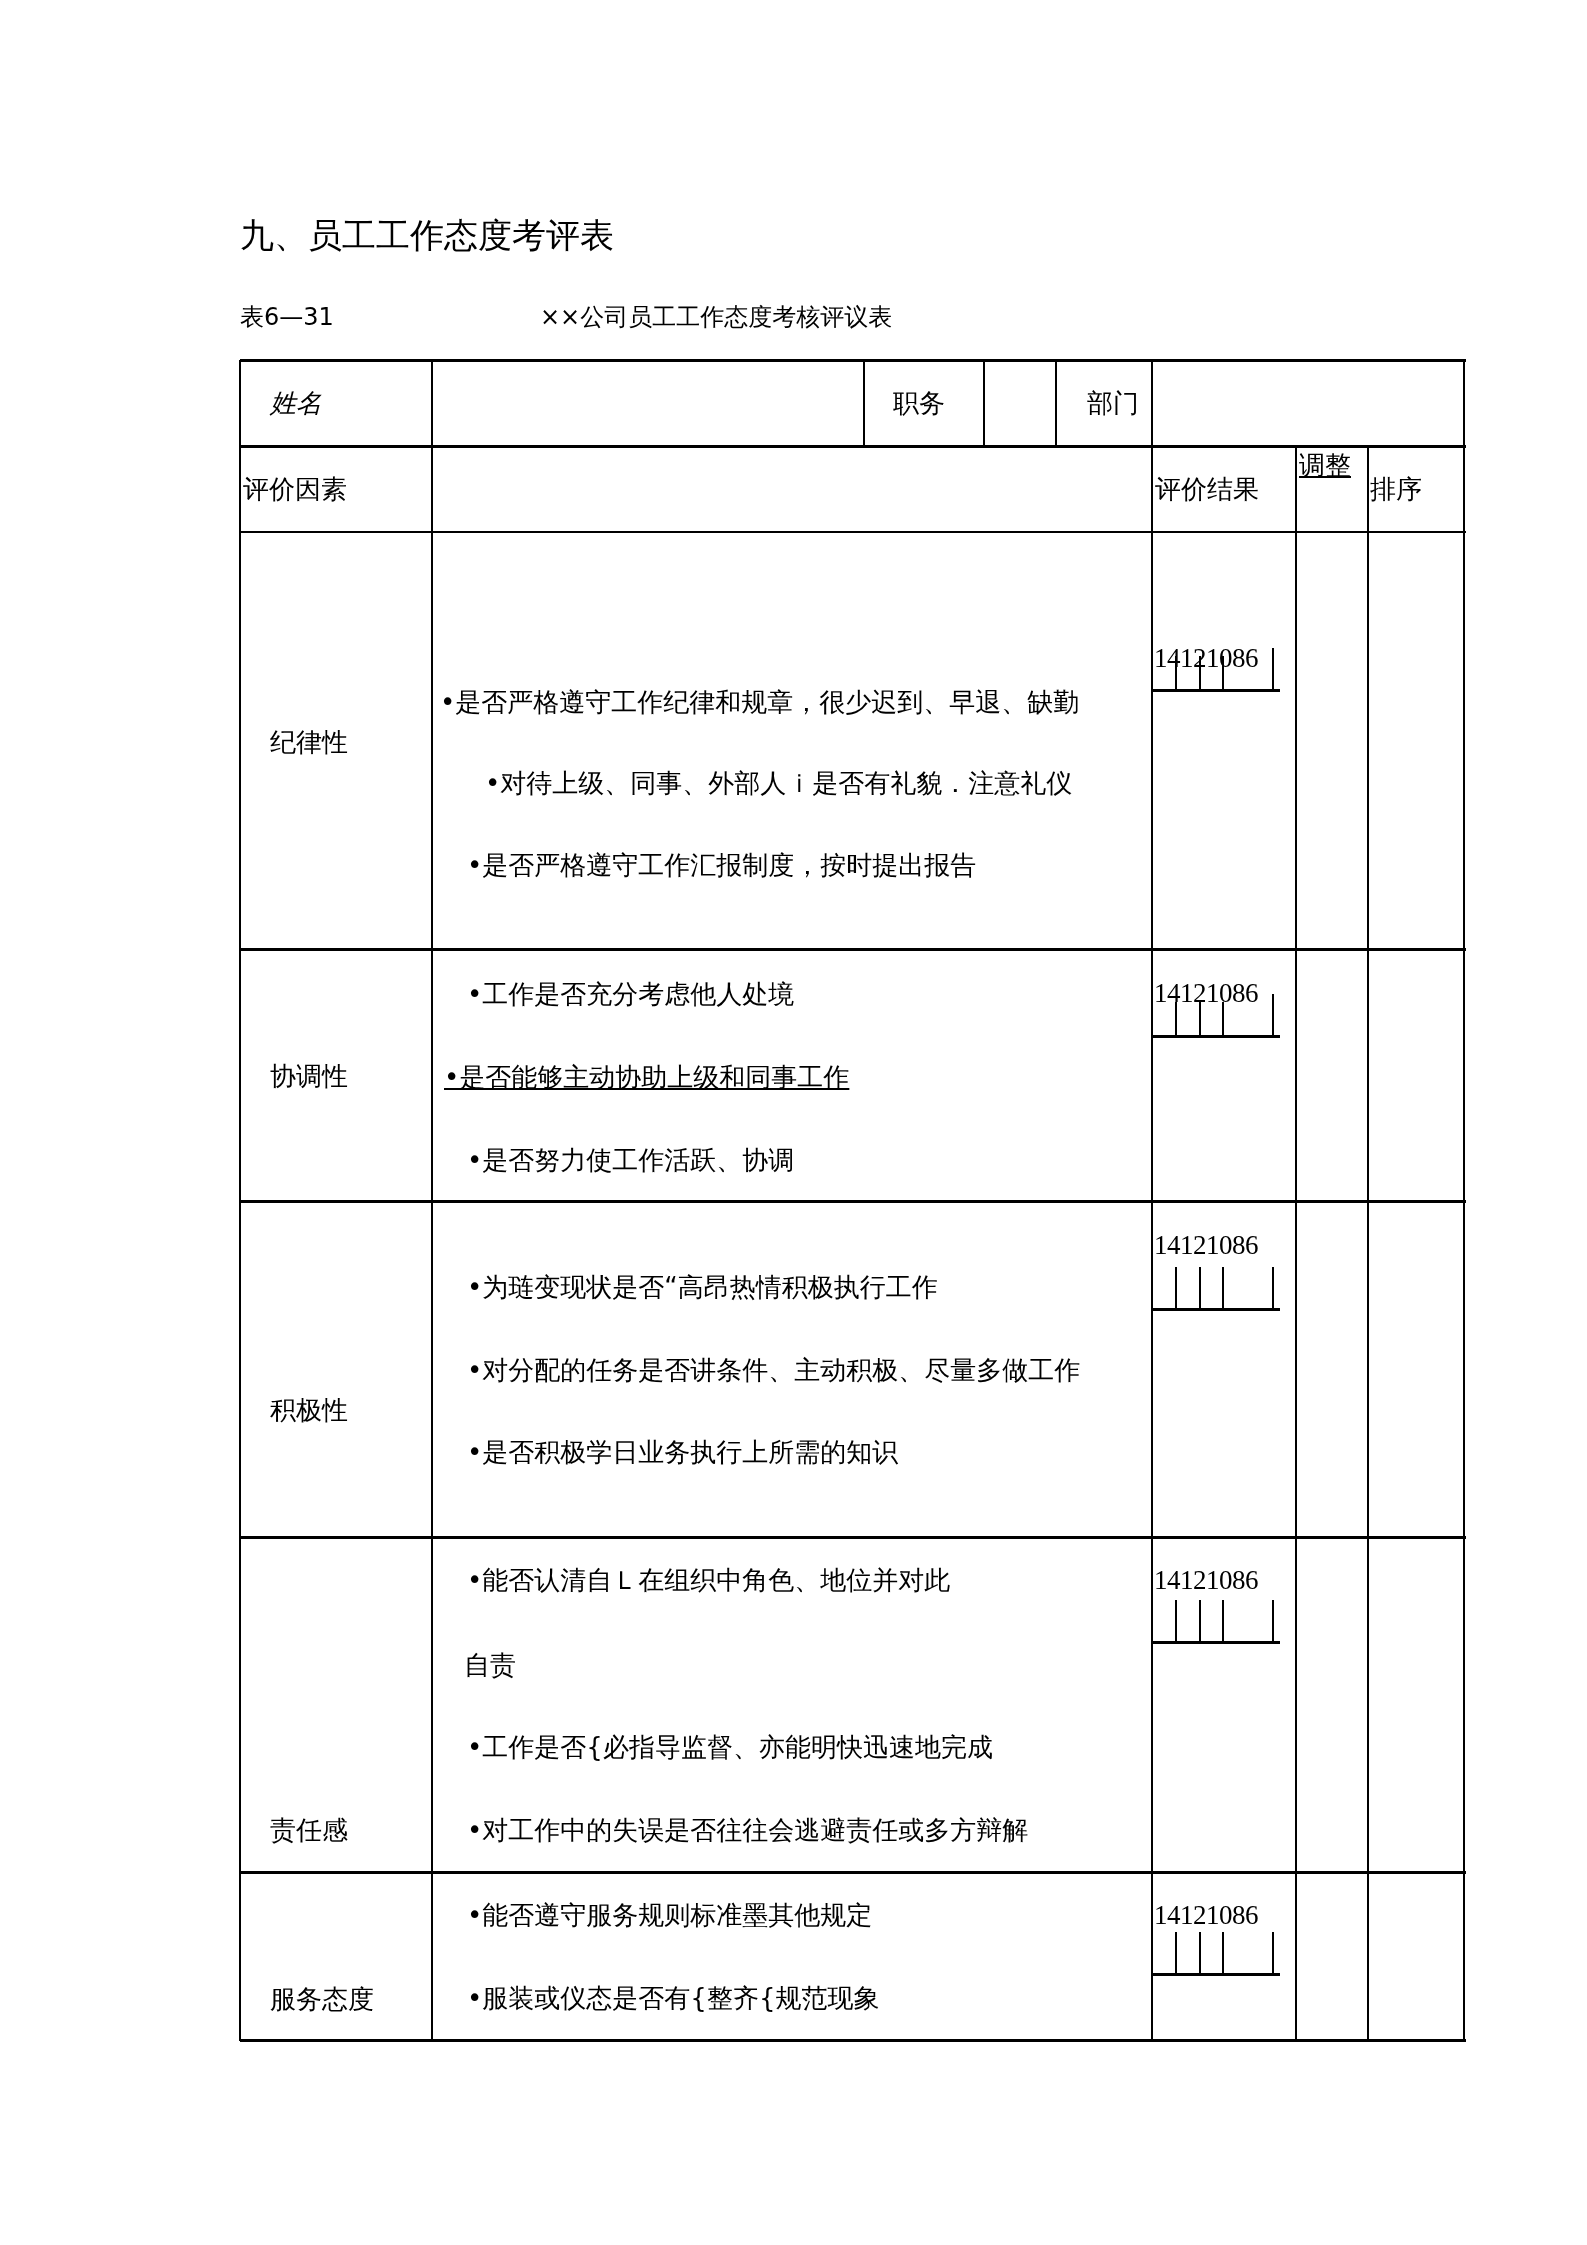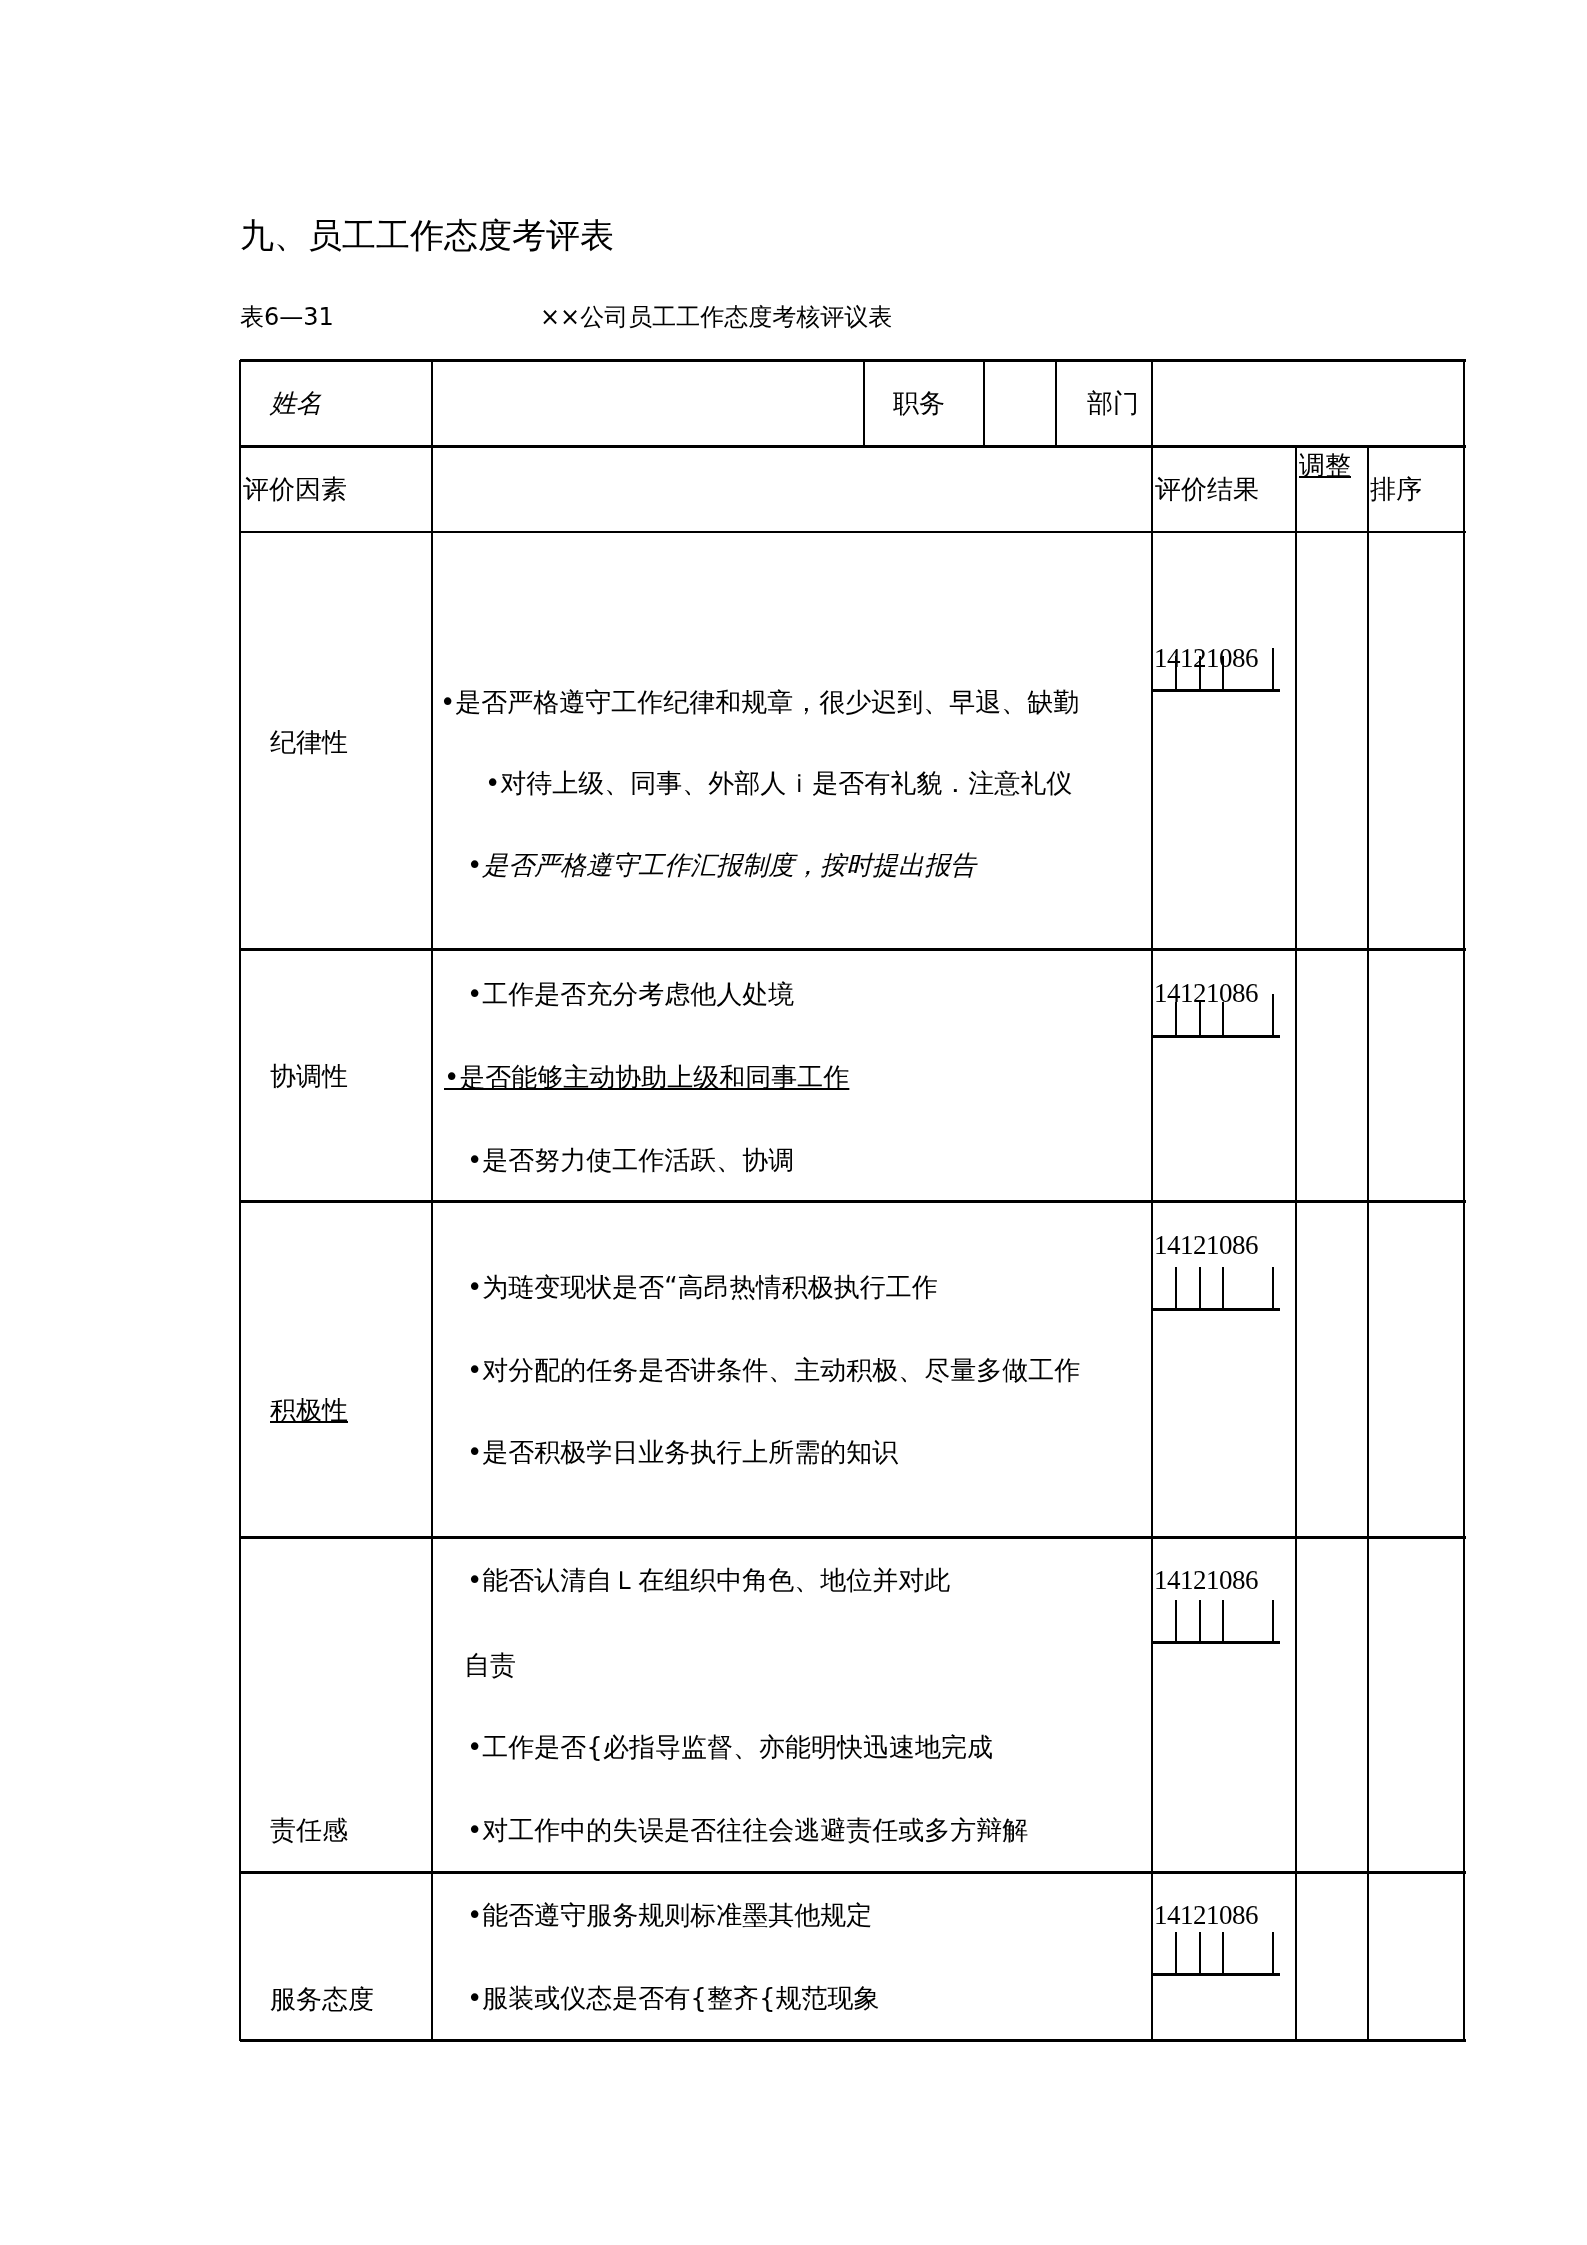--- a/index.html
+++ b/index.html
@@ -61,21 +61,21 @@
 <div class="cell-text" style="left:243px;top:473px;">评价因素</div>
 <div class="cell-text" style="left:440px;top:473px;"></div>
 <div class="cell-text" style="left:1155px;top:473px;">评价结果</div>
 <div class="cell-text" style="left:1299px;top:449px;text-decoration:underline;">调整</div>
 <div class="cell-text" style="left:1370px;top:473px;">排序</div>
 
 <div>
   <div class="cell-text" style="left:270px;top:726px;">纪律性</div>
   <div class="item" style="left:440px;top:686px;">•是否严格遵守工作纪律和规章，很少迟到、早退、缺勤</div>
   <div class="item" style="left:485px;top:767px;">•对待上级、同事、外部人ｉ是否有礼貌．注意礼仪</div>
-  <div class="item" style="left:467px;top:849px;font-style:italic;">•是否严格遵守工作汇报制度，按时提出报告</div>
+  <div class="item" style="left:467px;top:849px;">•是否严格遵守工作汇报制度，按时提出报告</div>
   <div class="score" style="left:1154px;top:643px;">14121086</div>
   <div class="bracket" style="left:1152px;top:648px;">
     <div class="b-bottom"></div>
     <div class="b-tick" style="left:23px;height:36px;"></div>
     <div class="b-tick" style="left:47px;height:36px;"></div>
     <div class="b-tick" style="left:70px;height:36px;"></div>
     <div class="b-tick" style="left:120px;height:44px;"></div>
   </div>
 </div>
 
@@ -88,21 +88,21 @@
   <div class="bracket" style="left:1152px;top:994px;">
     <div class="b-bottom"></div>
     <div class="b-tick" style="left:23px;height:36px;"></div>
     <div class="b-tick" style="left:47px;height:36px;"></div>
     <div class="b-tick" style="left:70px;height:36px;"></div>
     <div class="b-tick" style="left:120px;height:44px;"></div>
   </div>
 </div>
 
 <div>
-  <div class="cell-text" style="left:270px;top:1394px;text-decoration:underline;">积极性</div>
+  <div class="cell-text" style="left:270px;top:1394px;">积极性</div>
   <div class="item" style="left:467px;top:1271px;">•为琏变现状是否“高昂热情积极执行工作</div>
   <div class="item" style="left:467px;top:1354px;">•对分配的任务是否讲条件、主动积极、尽量多做工作</div>
   <div class="item" style="left:467px;top:1436px;">•是否积极学日业务执行上所需的知识</div>
   <div class="score" style="left:1154px;top:1230px;">14121086</div>
   <div class="bracket" style="left:1152px;top:1267px;">
     <div class="b-bottom"></div>
     <div class="b-tick" style="left:23px;height:44px;"></div>
     <div class="b-tick" style="left:47px;height:44px;"></div>
     <div class="b-tick" style="left:70px;height:44px;"></div>
     <div class="b-tick" style="left:120px;height:44px;"></div>

